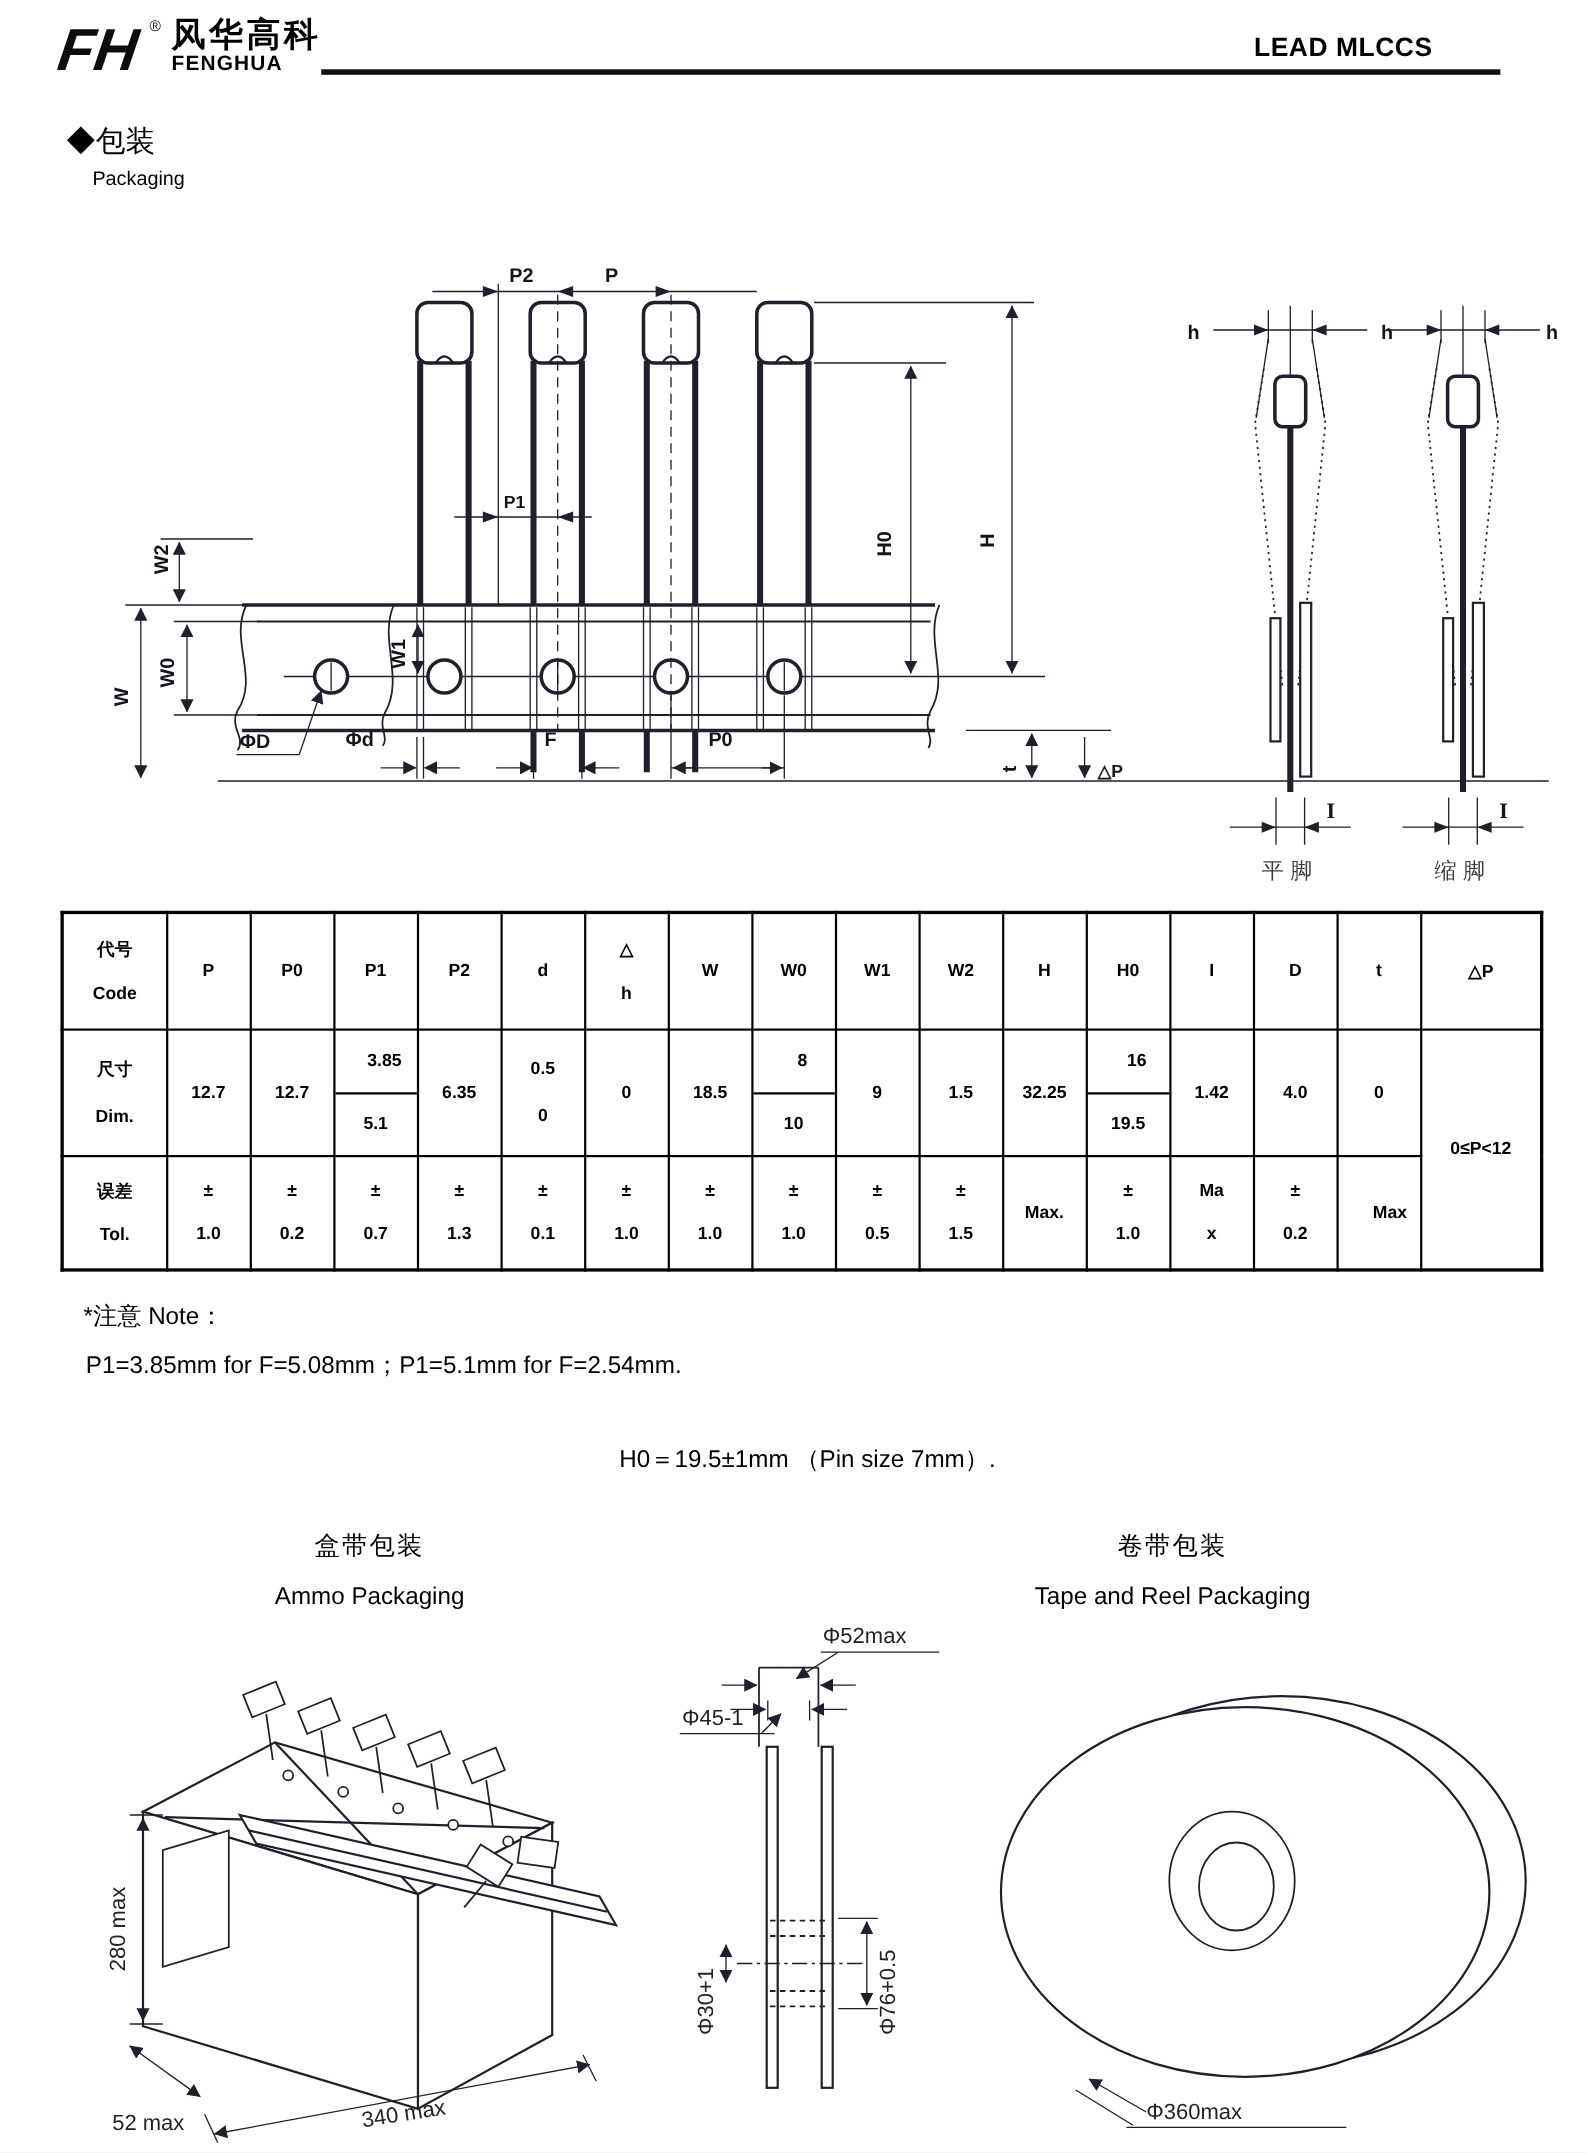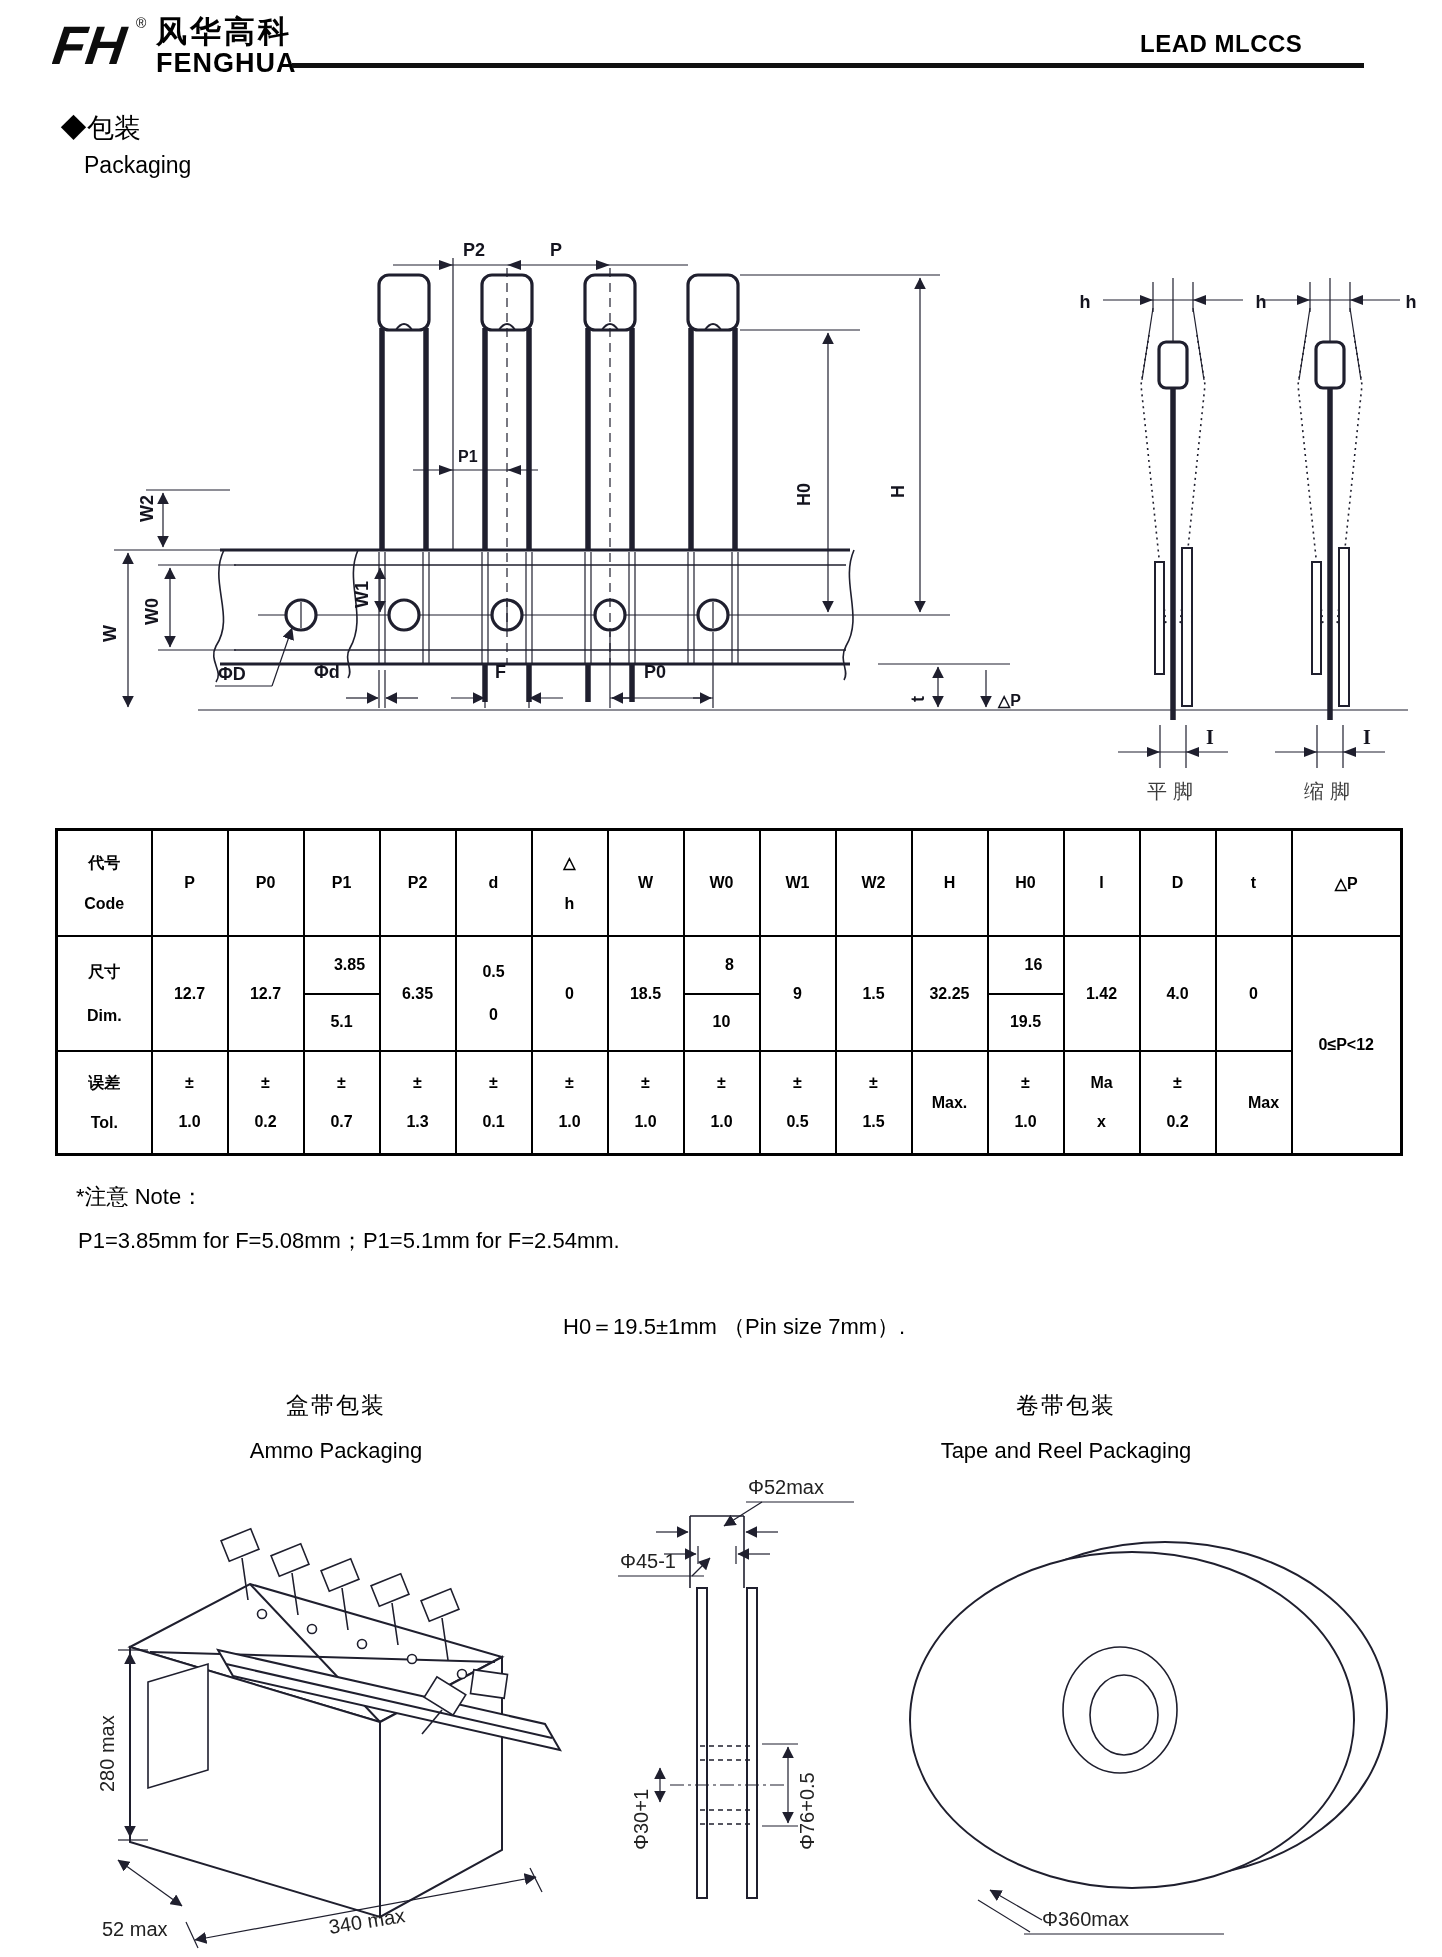--- a/index.html
+++ b/index.html
@@ -1,25 +1,25 @@
 <!DOCTYPE html>
 <html><head>
 <meta charset="utf-8">
 <style>
   html,body{margin:0;padding:0;background:#e8e8e8;}
   .page{position:relative;width:1442px;height:1957px;background:#ffffff;margin:0 auto;
         font-family:"Liberation Sans",sans-serif;color:#000;overflow:hidden;}
   .abs{position:absolute;}
   
   .brand-cn{font-size:31px;font-weight:bold;letter-spacing:3px;line-height:1.05;}
-  .brand-en{font-size:27px;font-weight:bold;letter-spacing:1px;line-height:1.05;}
+  .brand-en{font-size:19px;font-weight:bold;letter-spacing:1px;line-height:1.05;}
   .hline{background:#101010;height:5px;}
   .doc-title{font-size:24px;font-weight:bold;letter-spacing:.5px;}
   .sec-cn{font-size:27px;}
-  .sec-en{font-size:23px;}
+  .sec-en{font-size:18px;}
   
   table.dim{border-collapse:collapse;table-layout:fixed;border:3px solid #000;}
   table.dim td{border:2px solid #000;padding:0;text-align:center;vertical-align:middle;
                font-weight:bold;font-size:16px;font-family:"Liberation Sans",sans-serif;}
   .cw{display:flex;flex-direction:column;justify-content:center;align-items:center;height:100%;width:100%;}
   .cw.spread{justify-content:space-evenly;}
   .splitbox{display:flex;flex-direction:column;height:100%;width:100%;}
   .splitbox>div{flex:1;display:flex;align-items:center;justify-content:center;}
   .splitbox.lined>div:first-child{border-bottom:2px solid #000;padding-left:16px;}
   

